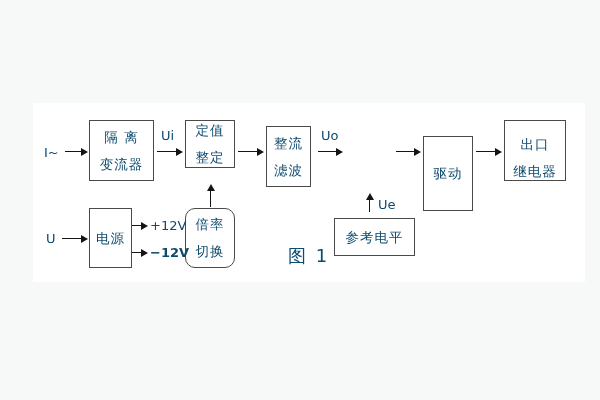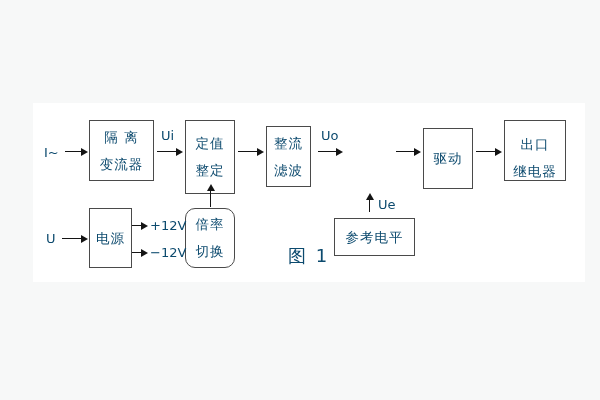--- a/index.html
+++ b/index.html
@@ -27,29 +27,29 @@
 </head>
 <body>
 
 <div class="canvas">
   <div class="panel"></div>
 
   <div class="blk" style="left:89px;top:120px;width:65px;height:61px;">
     <span>隔 离</span>
     <span>变流器</span>
   </div>
-  <div class="blk" style="left:185px;top:120px;width:50px;height:74px;">
+  <div class="blk" style="left:185px;top:120px;width:50px;height:48px;">
     <span>定值</span>
     <span>整定</span>
   </div>
   <div class="blk" style="left:266px;top:126px;width:45px;height:61px;">
     <span>整流</span>
     <span>滤波</span>
   </div>
-  <div class="blk" style="left:423px;top:128px;width:50px;height:61px;">
+  <div class="blk" style="left:423px;top:136px;width:50px;height:75px;">
     <span>驱动</span>
   </div>
   <div class="blk" style="left:504px;top:120px;width:62px;height:61px;justify-content:flex-end;">
     <span>出口</span>
     <span>继电器</span>
   </div>
 
   <div class="blk" style="left:89px;top:208px;width:43px;height:60px;">
     <span>电源</span>
   </div>
@@ -61,21 +61,21 @@
     <span>参考电平</span>
   </div>
 
   <span class="lbl" style="left:44px;top:145px;">I~</span>
   <span class="lbl" style="left:46px;top:231px;">U</span>
 
   <span class="lbl sig" style="left:161px;top:128px;">Ui</span>
   <span class="lbl sig" style="left:321px;top:128px;">Uo</span>
   <span class="lbl sig" style="left:378px;top:197px;">Ue</span>
   <span class="lbl sig" style="left:150px;top:218px;">+12V</span>
-  <span class="lbl sig" style="left:150px;top:245px;">−12V</span>
+  <span class="lbl sig" style="left:150px;top:245px;font-weight:bold;">−12V</span>
 
   <div class="harrow" style="left:65px;top:147px;width:23px;">
       <i class="hl"></i>
       <i class="ah-r"></i>
     </div>
   <div class="harrow" style="left:157px;top:147px;width:26px;">
       <i class="hl"></i>
       <i class="ah-r"></i>
     </div>
   <div class="harrow" style="left:238px;top:147px;width:26px;">

